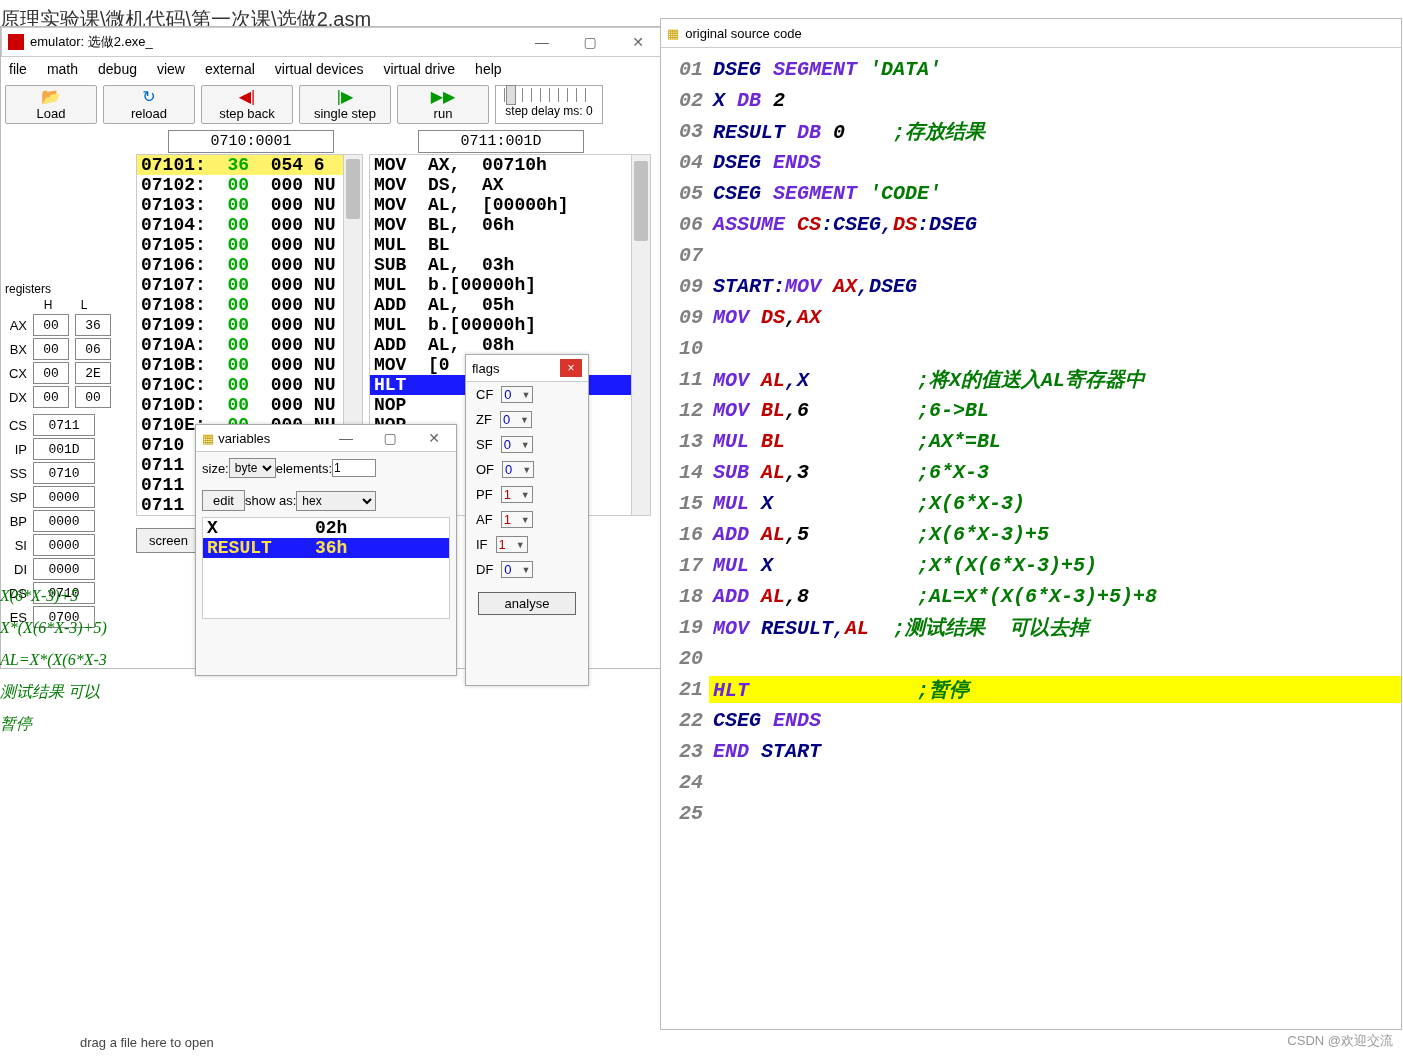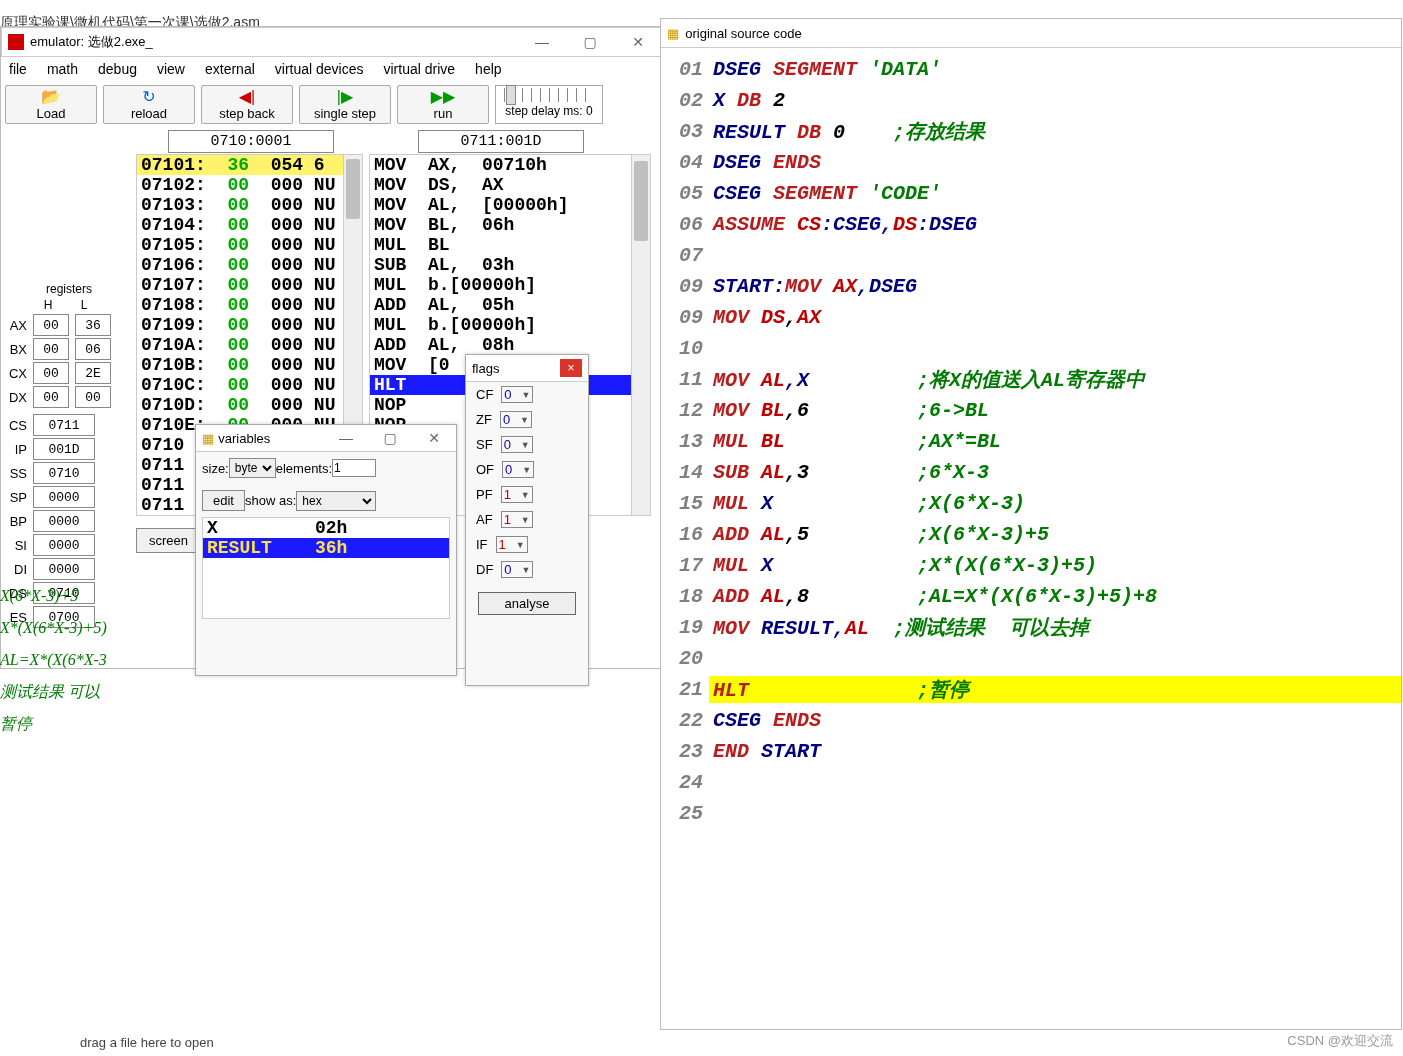--- a/index.html
+++ b/index.html
@@ -9,23 +9,23 @@
   .winctrls span { width:32px; text-align:center; }
   .menubar { display:flex; gap:20px; padding:4px 8px; font-size:14px; }
   .toolbar { display:flex; gap:6px; padding:4px; }
   .tbbtn { border:1px solid #aaa; background:#f5f5f5; min-width:82px; padding:2px 4px; display:flex; flex-direction:column; align-items:center; font-size:13px; border-radius:2px; }
   .tbbtn .glyph { font-size:16px; line-height:18px; }
   .load { color:#B58900; }
   .delay-box { border:1px solid #aaa; padding:2px 8px; font-size:12px; display:flex; flex-direction:column; align-items:center; }
   .slider { width:90px; height:14px; background:repeating-linear-gradient(90deg,#888 0 1px,transparent 1px 9px); position:relative; margin-bottom:2px;}
   .slider::after{content:"";position:absolute;left:2px;top:-3px;width:8px;height:18px;background:#ddd;border:1px solid #888;}
   .emu-window { position:absolute; left:0; top:26px; width:660px; border:1px solid #bbb; background:#fff; }
-  .path { position:absolute; left:0; top:12px; font-size:14px; color:#333; padding:2px 0; }
+  .path { position:absolute; left:0; top:4px; font-size:20px; color:#333; padding:2px 0; }
   .reg-pane { position:absolute; left:0; top:152px; width:130px; }
-  .reg-pane .hdr{font-size:12px;padding:2px 4px;margin-left:41px;}
+  .reg-pane .hdr{font-size:12px;padding:2px 4px;}
   .reg-row { display:flex; align-items:center; gap:6px; margin-bottom:2px; padding-left:2px;}
   .reg-row .lbl{width:24px;font-size:13px;text-align:right;}
   .reg-box { width:30px; height:18px; border:1px solid #888; background:#fff; text-align:center; font-family:"Courier New",monospace; font-size:13px;}
   .reg-box.wide{width:56px;}
   .addr-box { border:1px solid #888; width:160px; text-align:center; font-family:"Courier New",monospace; font-size:15px; margin:2px auto; padding:2px;}
   .mempane { position:absolute; left:135px; top:172px; width:225px; height:360px; border:1px solid #ccc; font-family:"Courier New",monospace; font-size:18px; font-weight:bold; overflow:hidden; }
   .mempane .ln { white-space:pre; padding:0 4px; line-height:20px;}
   .mempane .ln.hl{background:#fff36b;}
   .mempane .hx{color:#0a0;}
   .dispane { position:absolute; left:368px; top:172px; width:280px; height:360px; border:1px solid #ccc; font-family:"Courier New",monospace; font-size:18px; font-weight:bold; overflow:hidden;}
@@ -58,21 +58,21 @@
   #srcwin{position:absolute;left:660px;top:18px;width:740px;height:1010px;border:1px solid #bbb;background:#fff;}
   #srcwin .tbar{border-bottom:1px solid #ccc;}
   .srcbody{font-family:"Courier New",monospace;font-size:20px;font-style:italic;font-weight:bold;padding-top:6px;}
   .srcline{display:flex;align-items:center;min-height:31px;}
   .srcline .num{width:42px;color:#808080;text-align:right;padding-right:6px;font-style:italic;}
   .srcline .code{white-space:pre;flex:1;padding-left:4px;}
   .srcline .code.hl{background:#ffff00;}
   .c-nv{color:#000080;}
   .c-gr{color:#007a00;}
   .c-rd{color:#c00000;}
-  .c-bl{color:#b91c1c;}
+  .c-bl{color:#6d28d9;}
   .c-bk{color:#000;}
   .status{position:absolute;left:80px;bottom:6px;font-size:13px;color:#444;}
   .watermark{position:absolute;right:10px;bottom:6px;font-size:13px;color:#999;}
 </style>
 </head>
 <body>
 
 <div class="path">原理实验课\微机代码\第一次课\选做2.asm</div>
 
 <div class="emu-window">

